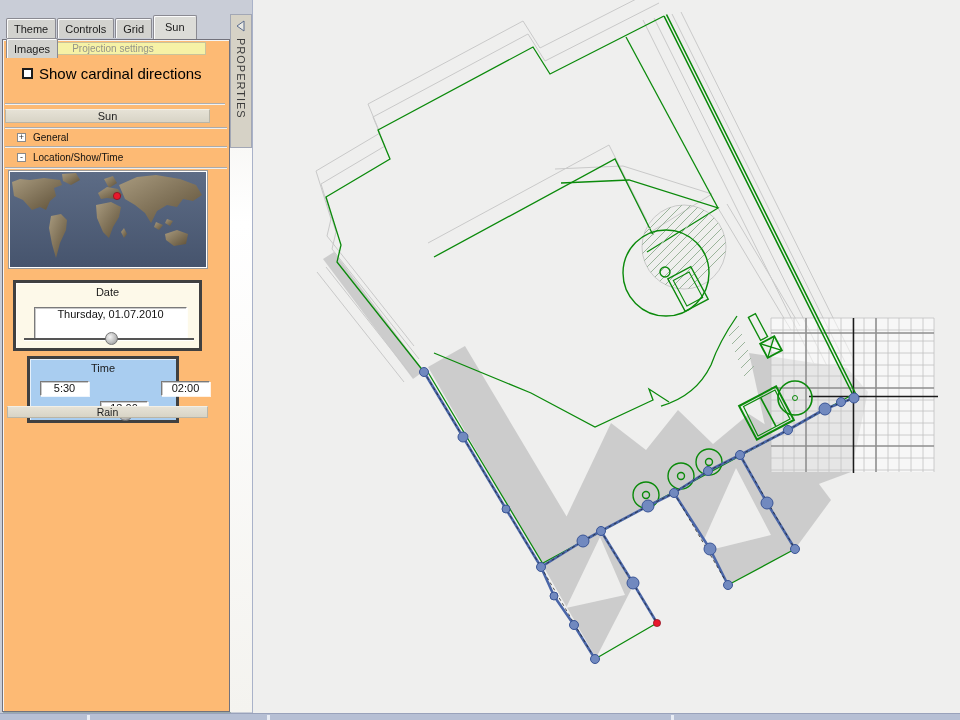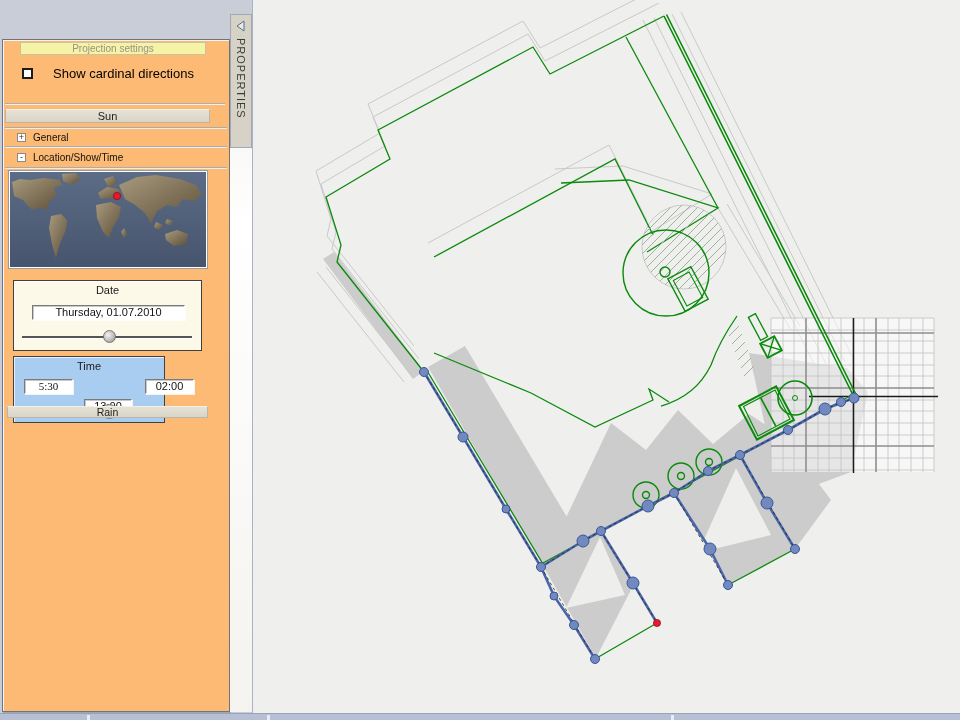--- a/index.html
+++ b/index.html
@@ -18,43 +18,43 @@
        border:1px solid #8a8a92;border-bottom:none;box-shadow:inset 1px 1px 0 #fbfbfb;
        margin-right:1px;font-size:11px;color:#1a1a1a;cursor:default;border-radius:2px 2px 0 0;}
   .tab.active{background:#dcdcd8;padding:5px 11px 6px;position:relative;top:1px;z-index:4;}
   .panel{position:absolute;left:0;right:0;top:25px;bottom:0;background:#fdba74;
          border:1px solid #72727c;box-shadow:inset 1px 1px 0 #f4f4f4, 1px 1px 0 #9aa;
   }
   .proj-btn{position:absolute;left:17px;top:2px;width:186px;height:13px;background:var(--proj-yellow);
             border:1px solid #c9c49a;color:#94948a;font-size:10px;text-align:center;line-height:12px;}
   .chk-row{position:absolute;left:19px;top:26px;height:14px;display:flex;align-items:center;}
   .chk{width:11px;height:11px;background:#fff;border:2px solid #1c1c1c;display:inline-block;}
-  .chk-label{margin-left:20px;font-size:13px;color:#000;}
+  .chk-label{margin-left:6px;font-size:15px;color:#000;}
   .sep{position:absolute;left:2px;right:4px;top:63px;height:2px;border-top:1px solid #aeaeae;border-bottom:1px solid #f2f2f2;}
   .bar-header{position:absolute;left:2px;width:205px;height:14px;background:linear-gradient(#e6e2d6,var(--header-beige));
               border:1px solid #b9b5a7;border-top-color:#f2efe6;text-align:center;font-size:11px;color:#222;line-height:13px;}
   .sun-bar{top:69px;}
   .rain-bar{top:366px;height:12px;font-size:10.5px;line-height:11px;width:201px;left:4px;}
   .section-row{position:absolute;left:2px;width:222px;height:20px;display:flex;align-items:center;border-bottom:1px solid #ababab;box-shadow:0 1px 0 #eee;}
   .row-general{top:87px;border-top:1px solid #ababab;box-shadow:inset 0 1px 0 #eee,0 1px 0 #eee;}
   .row-location{top:108px;}
   .expander{width:9px;height:9px;border:1px solid #8a8a8a;background:#fff;margin:0 7px 0 12px;
             font-size:9px;line-height:7px;text-align:center;color:#333;}
   .section-label{font-size:10px;color:#111;}
   .map-box{position:absolute;left:6px;top:131px;width:198px;height:97px;border:1px solid #fff;
            outline:1px solid #9a9a9a;background:#52617a;}
-  .card{position:absolute;border:1px solid #404040;box-shadow:inset 1px 1px 0 rgba(255,255,255,.7);}
+  .card{position:absolute;border:3px solid #404040;box-shadow:inset 1px 1px 0 rgba(255,255,255,.7);}
   .date-card{left:10px;top:240px;width:189px;height:71px;background:var(--date-cream);}
-  .time-card{left:10px;top:316px;width:152px;height:67px;background:var(--time-blue);}
+  .time-card{left:24px;top:316px;width:152px;height:67px;background:var(--time-blue);}
   .card-title{text-align:center;font-size:11px;color:#1a1a1a;margin-top:3px;}
   .field{position:absolute;background:#fff;border:1px solid #7a7a7a;border-bottom-color:#fff;border-right-color:#fff;
          box-shadow:1px 1px 0 rgba(255,255,255,.8), inset 1px 1px 0 #c9c9c9;
          font-size:11px;text-align:center;color:#111;line-height:13px;}
-  .date-field{left:18px;top:24px;width:153px;height:15px;}
-  .t1{left:10px;top:22px;width:49px;height:15px;font-family:Liberation Serif, serif;}
+  .date-field{left:18px;top:24px;width:153px;height:32px;}
+  .t1{left:10px;top:22px;width:49px;height:15px;}
   .t2{left:70px;top:22px;width:48px;height:15px;margin-top:20px;}
   .t3{left:131px;top:22px;width:49px;height:15px;}
   .groove{position:absolute;height:2px;background:#555;box-shadow:0 1px 0 #fff;}
   .thumb{position:absolute;width:13px;height:13px;border-radius:50%;
          background:radial-gradient(circle at 4px 4px,#f4f4f4,#b9b9b9 60%,#8a8a8a);
          border:1px solid #777;}
   
   .rail{position:absolute;left:230px;top:14px;width:22px;height:698px;background:linear-gradient(#efede7,#ffffff 30%,#f4f3ef);}
   .rail-bar{position:absolute;left:0;top:0;width:22px;height:134px;background:#d6d2c6;border:1px solid #a2a7b5;
             display:flex;flex-direction:column;align-items:center;}
@@ -71,20 +71,23 @@
   .bl{stroke:var(--sel-blue);fill:none;stroke-width:2.6;stroke-linejoin:round;stroke-linecap:round;}
   .dashl{stroke:#202020;fill:none;stroke-width:1;stroke-dasharray:3 3;opacity:.75;}
   .gridl{stroke:#c2c2c2;stroke-width:.8;}
   .gridb{stroke:#8f8f8f;stroke-width:1.5;}
   .hatch{stroke:#9bb49b;stroke-width:1;}
 </style>
 </head>
 <body>
 
 <div class="sidebar">
+  <div class="tabstrip">
+    <span class="tab">Theme</span><span class="tab">Controls</span><span class="tab">Grid</span><span class="tab active">Sun</span><span class="tab">Images</span>
+  </div>
   <div class="panel">
     <div class="proj-btn">Projection settings</div>
     <div class="chk-row">
       <span class="chk"></span>
       <span class="chk-label">Show cardinal directions</span>
     </div>
     <div class="sep"></div>
     <div class="bar-header sun-bar">Sun</div>
 
     <div class="section-row row-general">

